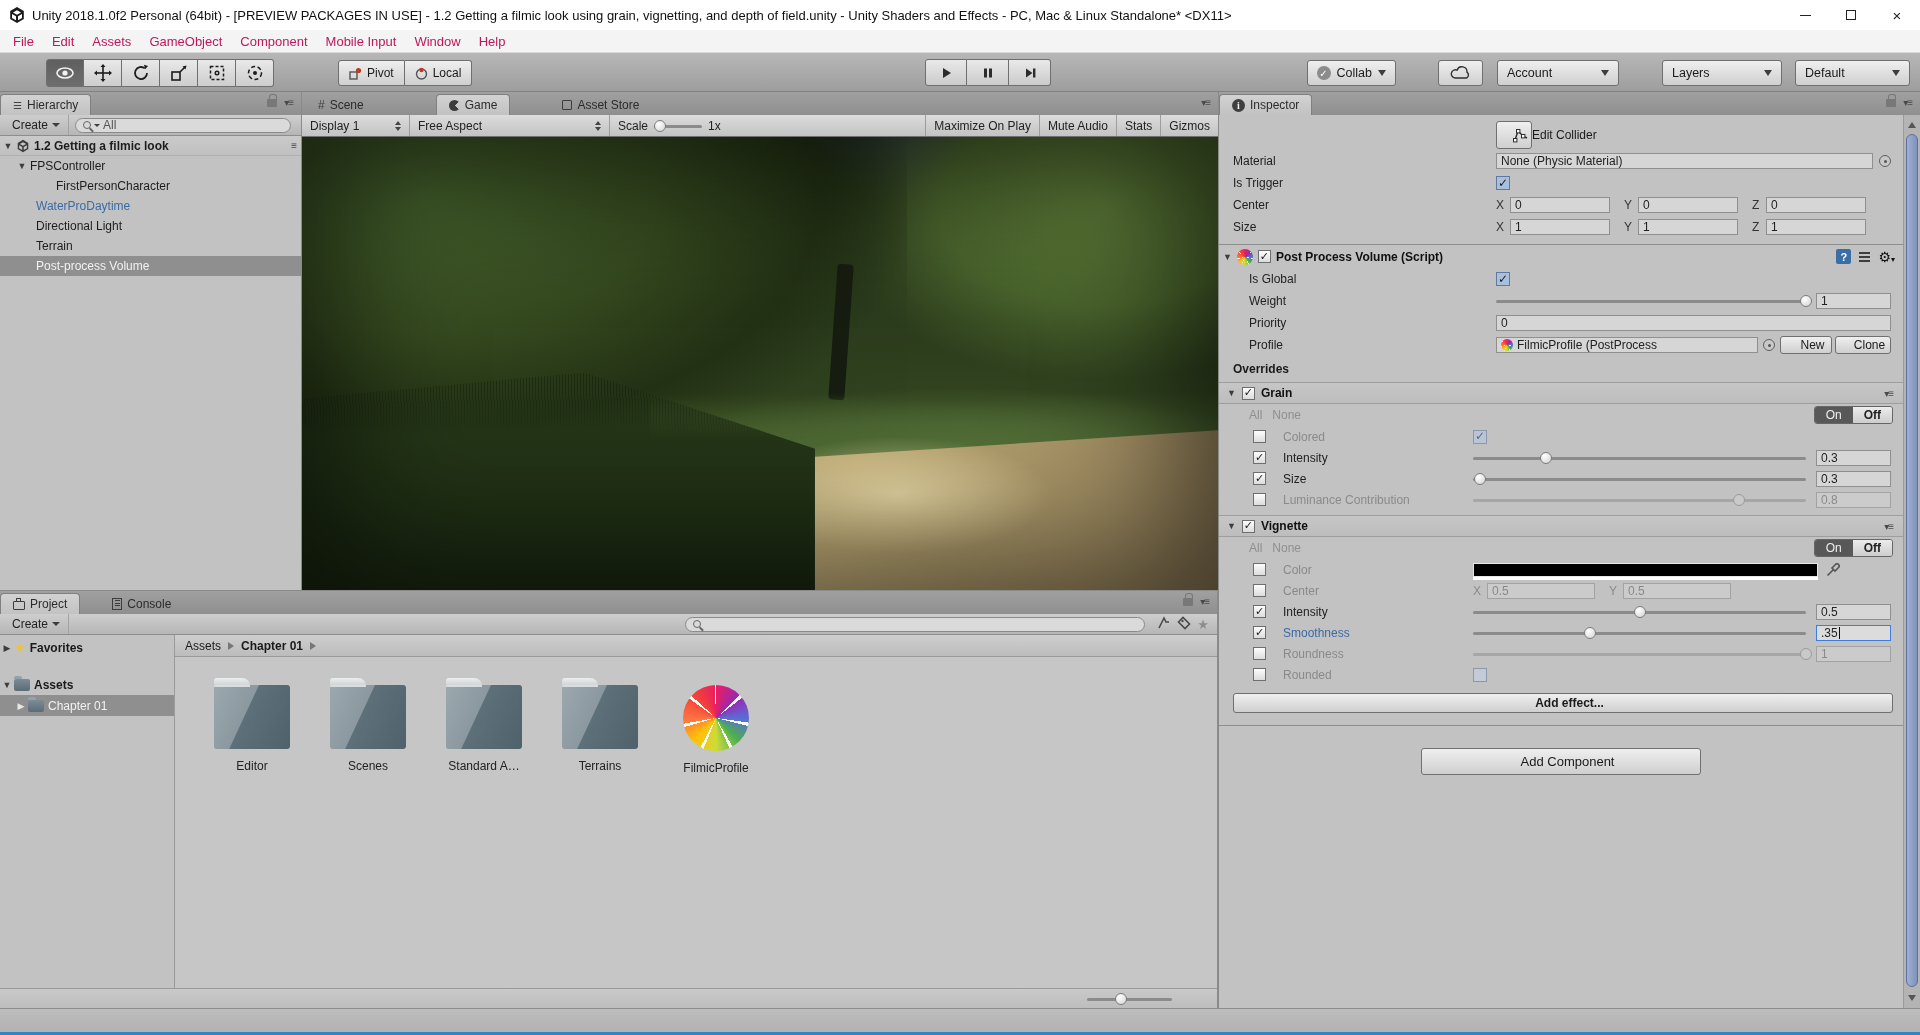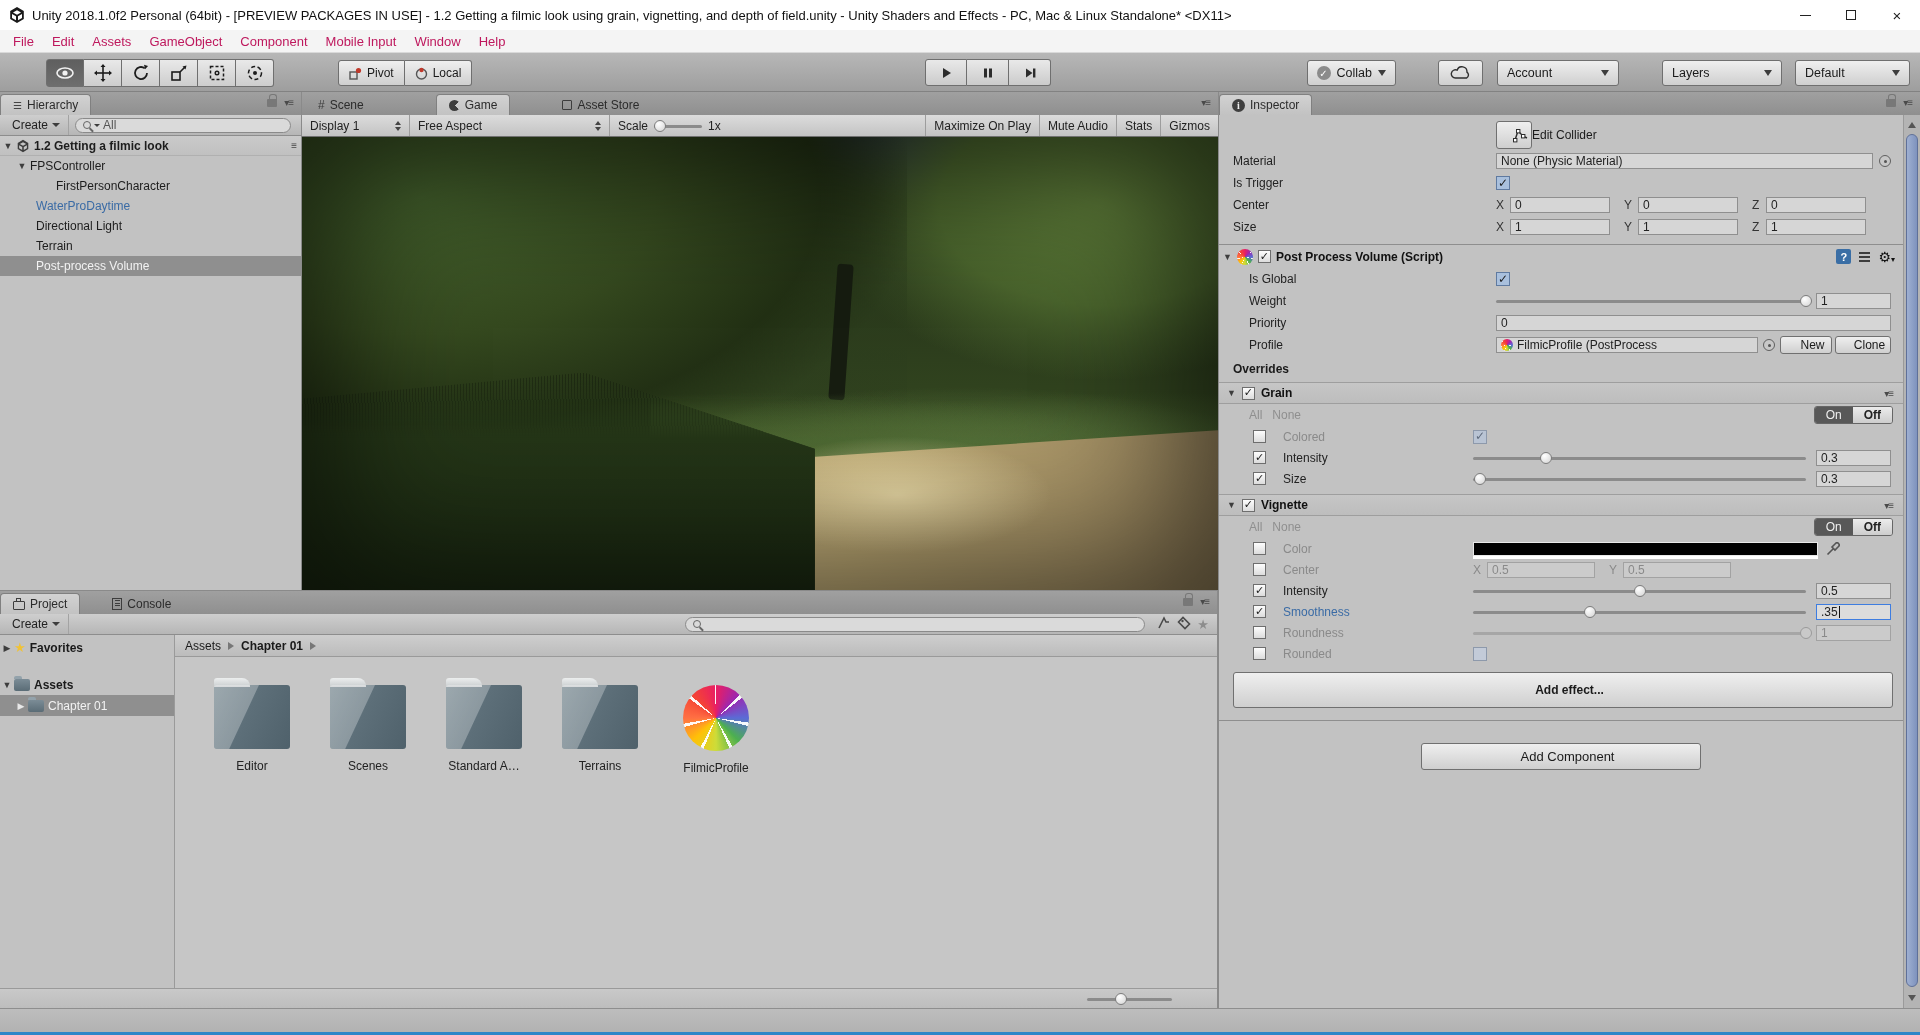--- a/index.html
+++ b/index.html
@@ -180,21 +180,21 @@
   .olabel { width:190px; flex:none; font-size:12px; color:#222; }
   .olabel.dim { color:#8a8a8a; }
   .olabel.blue { color:#3a6ba5; }
   .help-icon { width:15px; height:15px; background:#3a6ea5; border-radius:2px; color:#fff; font-size:11px; font-weight:bold;
                display:inline-flex; align-items:center; justify-content:center; }
   .preset-icon { display:inline-flex; flex-direction:column; gap:2px; }
   .preset-icon i { width:11px; height:2px; background:#3d3d3d; display:block; }
   .swatch { width:345px; height:14px; background:#000; border:1px solid #e8e8e8; position:relative; flex:none; }
   .swatch::after { content:""; position:absolute; left:-1px; right:-1px; bottom:-4px; height:3px; background:#fff; }
   .dropfld { width:376px; flex:none; display:flex; align-items:center; }
-  .addeffect { height:36px; margin:8px 22px 0 14px; font-weight:bold; font-size:12px; }
+  .addeffect { height:20px; margin:8px 22px 0 14px; font-weight:bold; font-size:12px; }
   .compdiv { border-top:1px solid #8e8e8e; margin-top:12px; }
   .addcomp { width:280px; height:27px; margin:22px auto 0 auto; display:flex; font-size:13px; }
   .vscroll { position:absolute; right:0; top:23px; bottom:0; width:17px; background:#b4b4b4; border-left:1px solid #9a9a9a; }
   .varrow { position:absolute; left:0; width:16px; height:16px; display:flex; align-items:center; justify-content:center; }
   .vthumb { position:absolute; left:2px; width:12px; top:19px; bottom:21px; background:linear-gradient(90deg,#9fb0d2,#7e92bd);
             border:1px solid #5f7099; border-radius:6px; }
 
   
   #statusbar { position:absolute; left:0; top:1008px; width:1920px; height:27px; background:linear-gradient(#bdbdbd,#b0b0b0); border-top:1px solid #8e8e8e; }
   #bluestrip { position:absolute; left:0; top:1032px; width:1920px; height:3px; background:#2e86c8; }
@@ -690,20 +690,29 @@
     </div>
     <div class="orow">
       <span class="cb small checked"></span>
       <span class="olabel">Size</span>
       <span class="sl">
           <span class="sl-track" style="display:block"></span>
           <span class="sl-thumb" style="left:2%;display:block"></span>
         </span>
       <span class="fld vbox">0.3</span>
     </div>
+    <div class="orow">
+      <span class="cb small"></span>
+      <span class="olabel dim">Luminance Contribution</span>
+      <span class="sl dim">
+          <span class="sl-track" style="display:block"></span>
+          <span class="sl-thumb" style="left:80%;display:block"></span>
+        </span>
+      <span class="fld vbox dim">0.8</span>
+    </div>
 
     <div class="sechead" style="margin-top:5px">
       <span class="fold" style="font-size:9px;color:#3d3d3d">▼</span>
       <span class="cb small checked"></span>
       <span>Vignette</span>
       <span class="panmenu" style="margin-left:auto">▾≡</span>
     </div>
     <div class="allnone">
       <span class="lnk">All</span>
       <span class="lnk">None</span>

